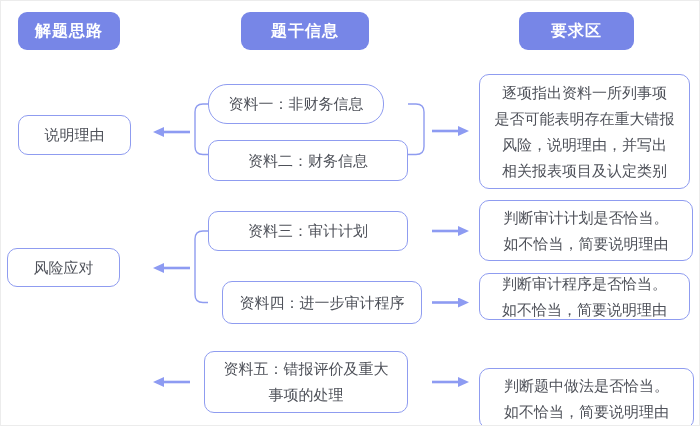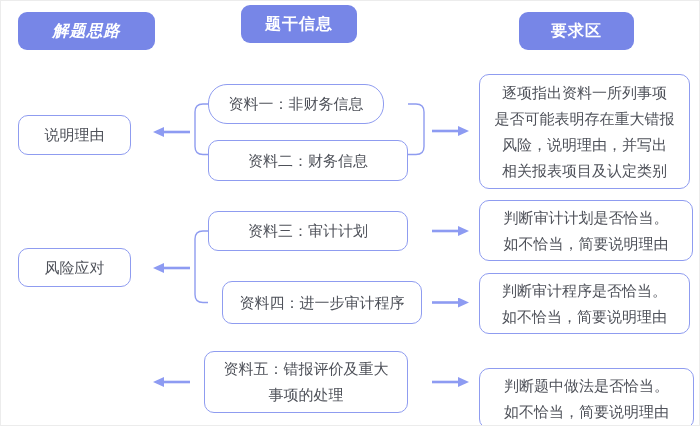--- a/index.html
+++ b/index.html
@@ -30,37 +30,37 @@
     border-radius:10px;
     box-sizing:border-box;
     display:flex;align-items:center;justify-content:center;
     color:var(--ink,#4e5159);
     font-size:15px;line-height:26px;
     text-align:center;
     white-space:pre-line;
     padding:2px 6px;
   }
   
-  #hdr-1{left:17px;top:11px;width:137px;height:38px;font-style:italic;}
-  #hdr-2{left:240px;top:4px;width:116px;height:38px;}
+  #hdr-1{left:17px;top:11px;width:102px;height:38px;}
+  #hdr-2{left:240px;top:11px;width:128px;height:38px;}
   #hdr-3{left:518px;top:11px;width:115px;height:38px;}
   
   #lbox-1{left:17px;top:114px;width:113px;height:40px;}
-  #lbox-2{left:17px;top:247px;width:113px;height:39px;}
+  #lbox-2{left:6px;top:247px;width:113px;height:39px;}
   #lbox-3{left:10px;top:350px;width:128px;height:66px;line-height:27px;}
   
   #mbox-1{left:207px;top:83px;width:176px;height:40px;border-radius:19px;}
   #mbox-2{left:207px;top:139px;width:200px;height:41px;}
   #mbox-3{left:207px;top:210px;width:200px;height:40px;}
   #mbox-4{left:221px;top:280px;width:200px;height:43px;}
   #mbox-5{left:203px;top:350px;width:204px;height:62px;}
   
   #rbox-1{left:478px;top:73px;width:211px;height:115px;}
   #rbox-2{left:478px;top:199px;width:214px;height:61px;}
-  #rbox-3{left:478px;top:272px;width:211px;height:61px;}
+  #rbox-3{left:478px;top:272px;width:211px;height:47px;}
   #rbox-4{left:478px;top:367px;width:215px;height:61px;}
 </style>
 </head>
 <body>
 
 <div class="stage">
 
   <svg class="wires" viewBox="0 0 700 426">
     <defs>
       <marker id="ah" markerUnits="userSpaceOnUse" markerWidth="12" markerHeight="12" refX="1" refY="5" orient="auto">

